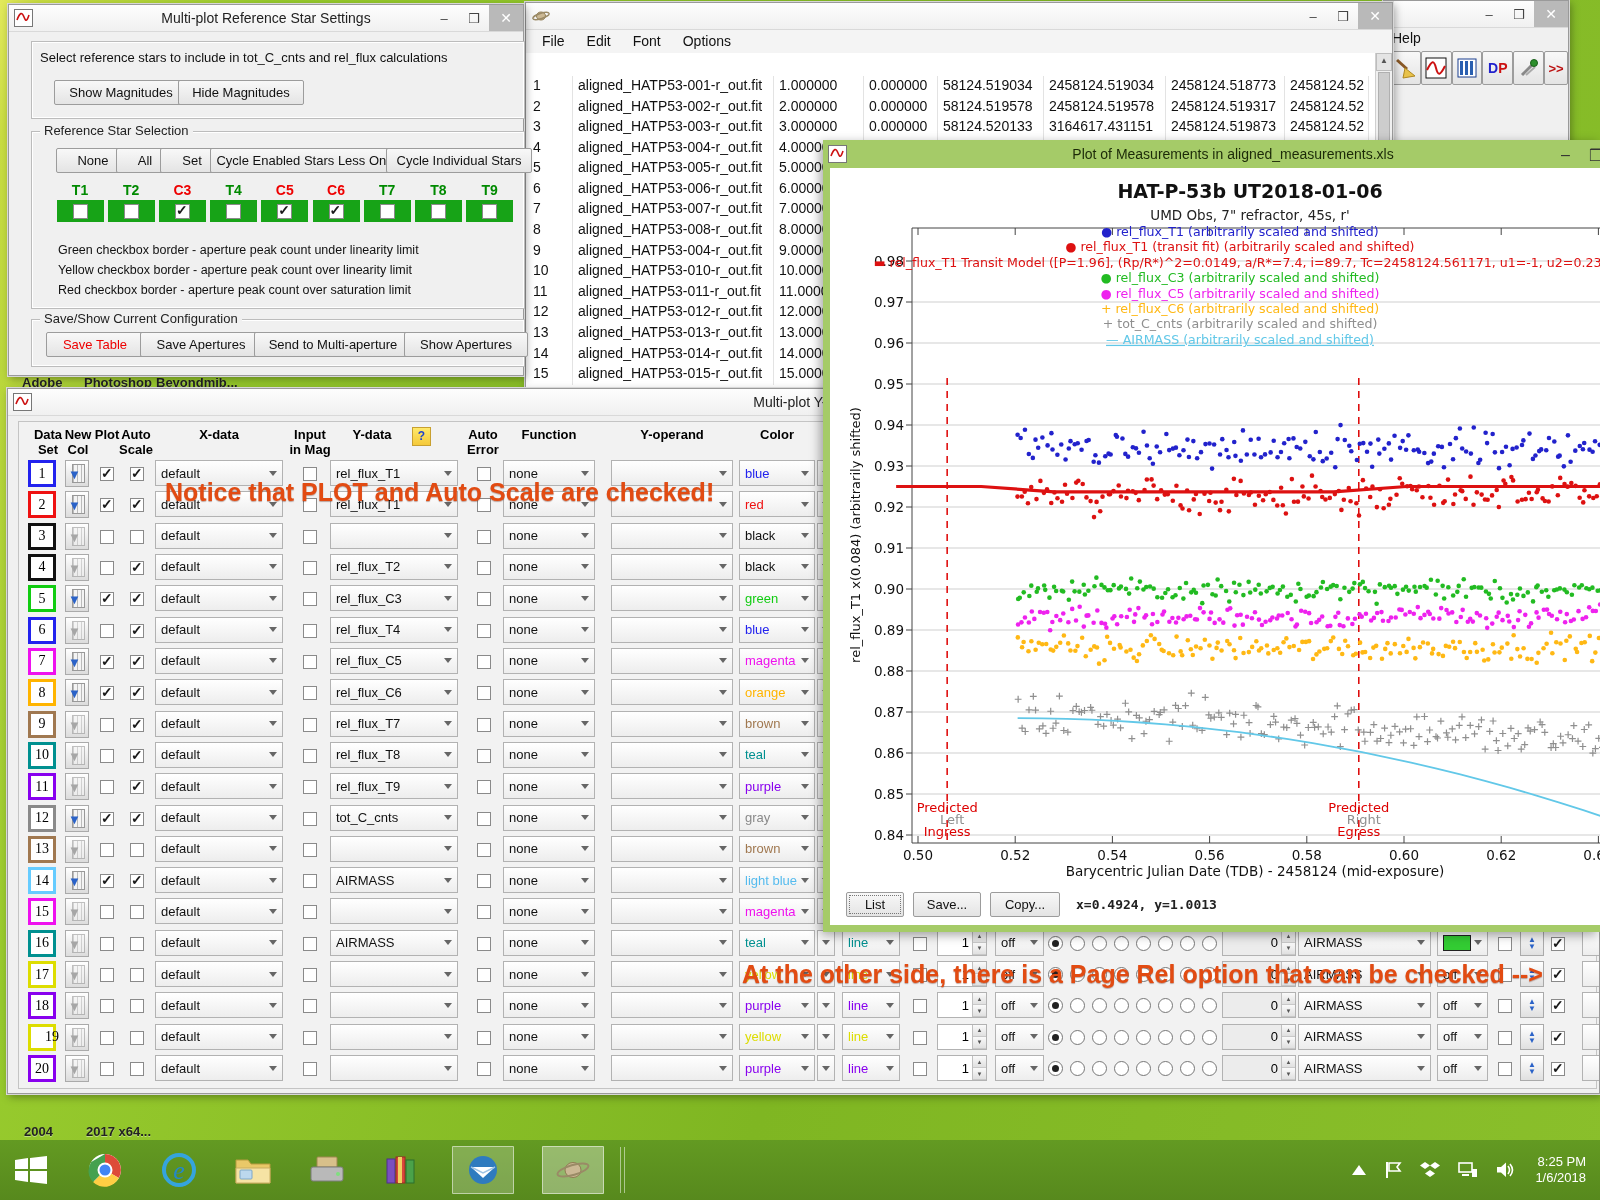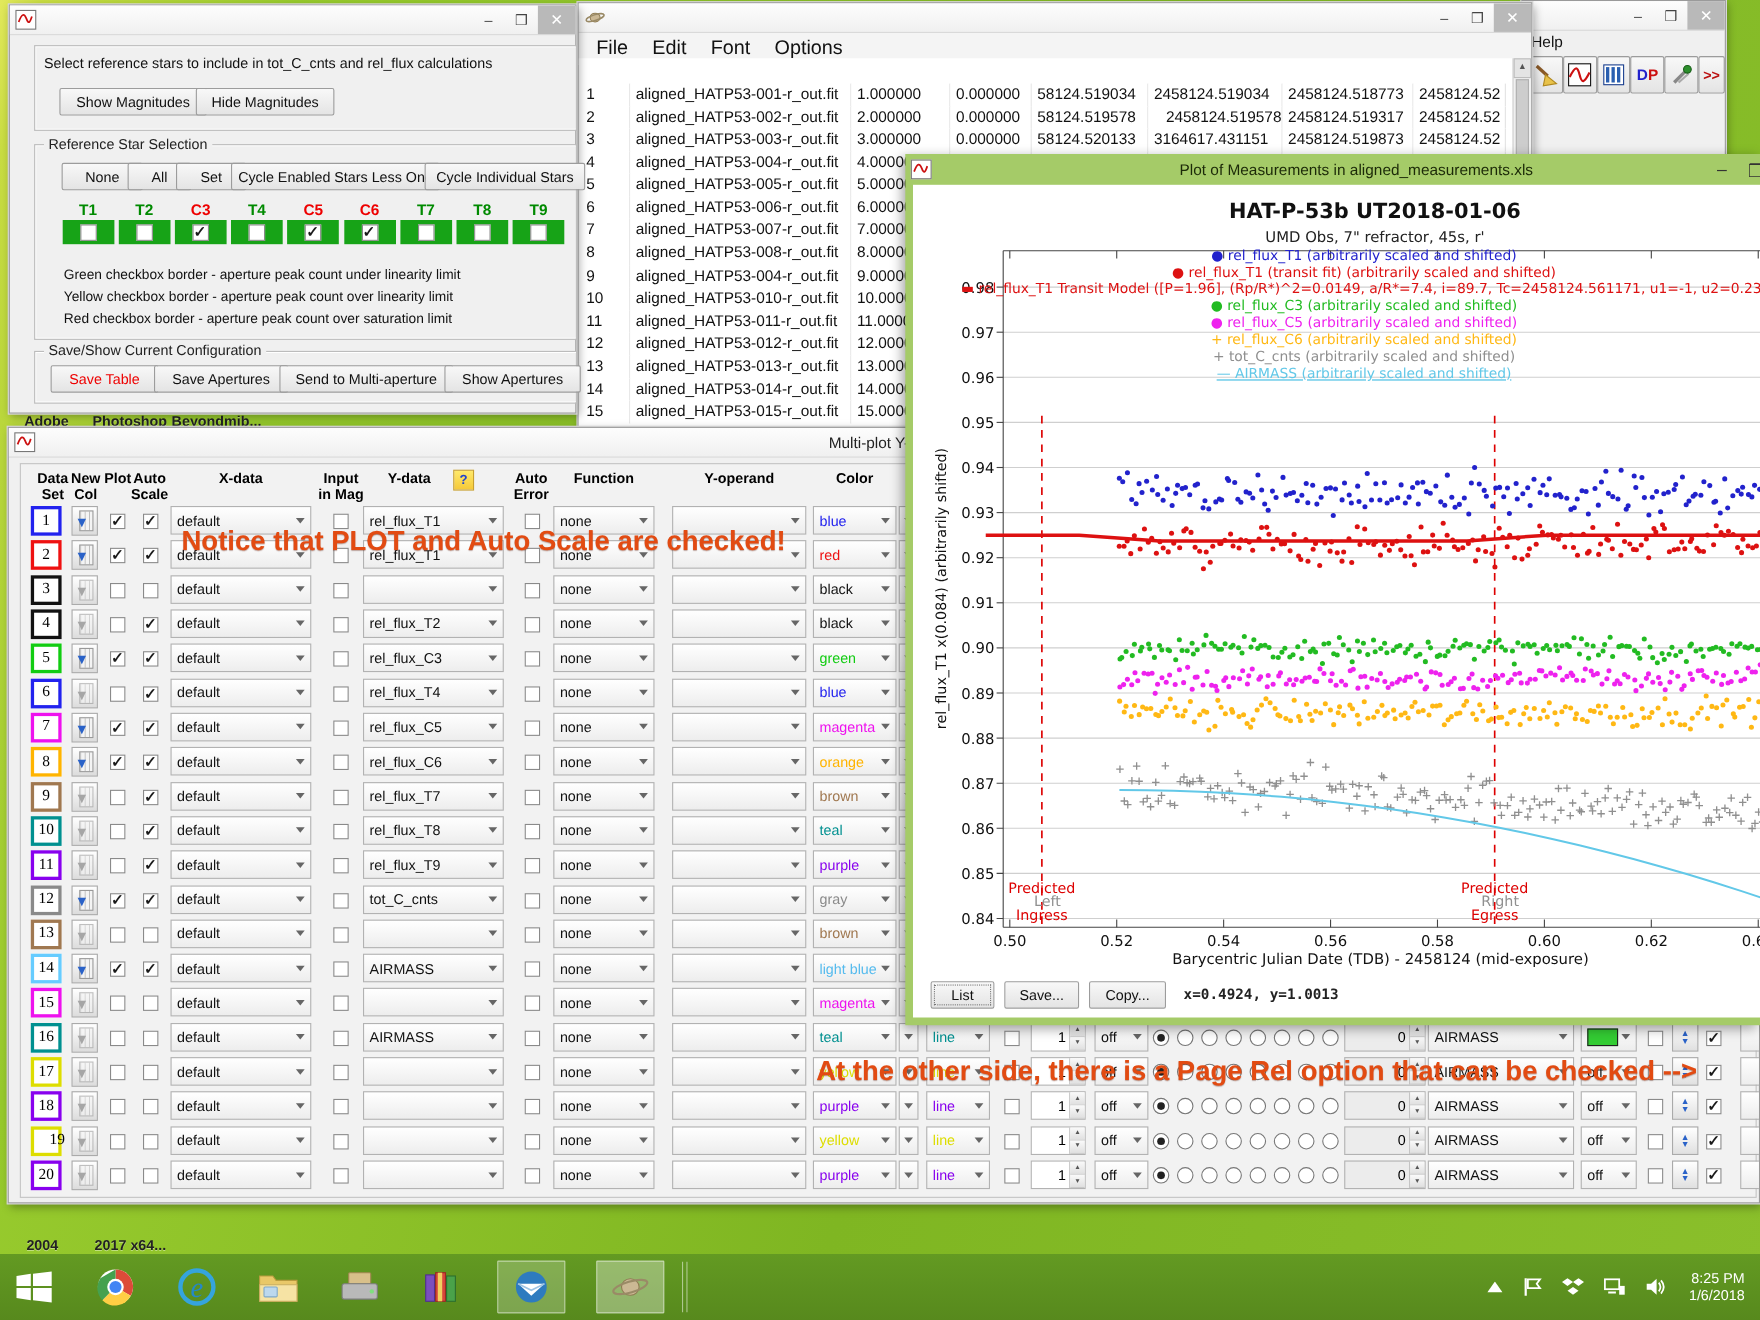--- a/index.html
+++ b/index.html
@@ -128,21 +128,21 @@
           <ellipse cx="9" cy="7" rx="4.5" ry="4" fill="#cbb894" stroke="#8f7b52"></ellipse>
           <ellipse cx="9" cy="7" rx="8.5" ry="2.6" fill="none" stroke="#9a8a66" stroke-width="1.4" transform="rotate(-18 9 7)"></ellipse>
         </svg>
       </span>
     <div class="winbtns">
       <span class="wb">–</span>
       <span class="wb">❒</span>
       <span class="wb close">✕</span>
     </div>
   </div>
-  <div id="measMenus" style="display:flex;gap:22px;padding:3px 0 4px 16px;font-size:18px;color:#111;background:#f4f4f4;border-bottom:1px solid #ddd;">
+  <div id="measMenus" style="display:flex;gap:22px;padding:3px 0 4px 16px;font-size:14px;color:#111;background:#f4f4f4;border-bottom:1px solid #ddd;">
       <span>File</span>
       <span>Edit</span>
       <span>Font</span>
       <span>Options</span>
     </div>
   <div id="measTable" style="position:absolute;left:0;top:50px;right:16px;bottom:0;background:#fff;">
       <div class="mrow" style="top: 23px; height: 20.6px;">
         <span class="mcell" style="width: 45px; height: 20.6px;">1</span>
         <span class="mcell" style="width: 201px; height: 20.6px;">aligned_HATP53-001-r_out.fit</span>
         <span class="mcell" style="width: 90px; height: 20.6px;">1.000000</span>
@@ -151,21 +151,21 @@
         <span class="mcell" style="width: 122px; height: 20.6px;">2458124.519034</span>
         <span class="mcell" style="width: 119px; height: 20.6px;">2458124.518773</span>
         <span class="mcell" style="width: 84px; height: 20.6px;">2458124.52</span>
       </div>
       <div class="mrow" style="top: 43.58px; height: 20.6px;">
         <span class="mcell" style="width: 45px; height: 20.6px;">2</span>
         <span class="mcell" style="width: 201px; height: 20.6px;">aligned_HATP53-002-r_out.fit</span>
         <span class="mcell" style="width: 90px; height: 20.6px;">2.000000</span>
         <span class="mcell" style="width: 74px; height: 20.6px;">0.000000</span>
         <span class="mcell" style="width: 106px; height: 20.6px;">58124.519578</span>
-        <span class="mcell" style="width: 122px; height: 20.6px; text-align: right;">2458124.519578</span>
+        <span class="mcell" style="width: 122px; height: 20.6px;">2458124.519578</span>
         <span class="mcell" style="width: 119px; height: 20.6px;">2458124.519317</span>
         <span class="mcell" style="width: 84px; height: 20.6px;">2458124.52</span>
       </div>
       <div class="mrow" style="top: 64.16px; height: 20.6px;">
         <span class="mcell" style="width: 45px; height: 20.6px;">3</span>
         <span class="mcell" style="width: 201px; height: 20.6px;">aligned_HATP53-003-r_out.fit</span>
         <span class="mcell" style="width: 90px; height: 20.6px;">3.000000</span>
         <span class="mcell" style="width: 74px; height: 20.6px;">0.000000</span>
         <span class="mcell" style="width: 106px; height: 20.6px;">58124.520133</span>
         <span class="mcell" style="width: 122px; height: 20.6px;">3164617.431151</span>
@@ -299,20 +299,21 @@
   </div>
 </div>
 
 <div class="win" id="refWin" style="left:8px;top:4px;width:514px;height:370px;z-index:3;">
   <div class="tbar">
     <span class="aij-ico">
         <svg width="15" height="14">
           <path d="M2,10 C5,2 7,2 9,7 C11,12 12,11 14,5" fill="none" stroke="#cc1111" stroke-width="1.6"></path>
         </svg>
       </span>
+    <span class="ttl">Multi-plot Reference Star Settings</span>
     <div class="winbtns">
       <span class="wb">–</span>
       <span class="wb">❒</span>
       <span class="wb close">✕</span>
     </div>
   </div>
   <div class="grp" style="left:10px;top:36px;width:492px;height:76px;">
     <div style="position:absolute;left:8px;top:8px;font-size:13px;color:#111;">Select reference stars to include in tot_C_cnts and rel_flux calculations</div>
     <span class="btn" style="position:absolute;left:22px;top:38px;width:112px;">Show Magnitudes</span>
     <span class="btn" style="position:absolute;left:146px;top:38px;width:104px;">Hide Magnitudes</span>

